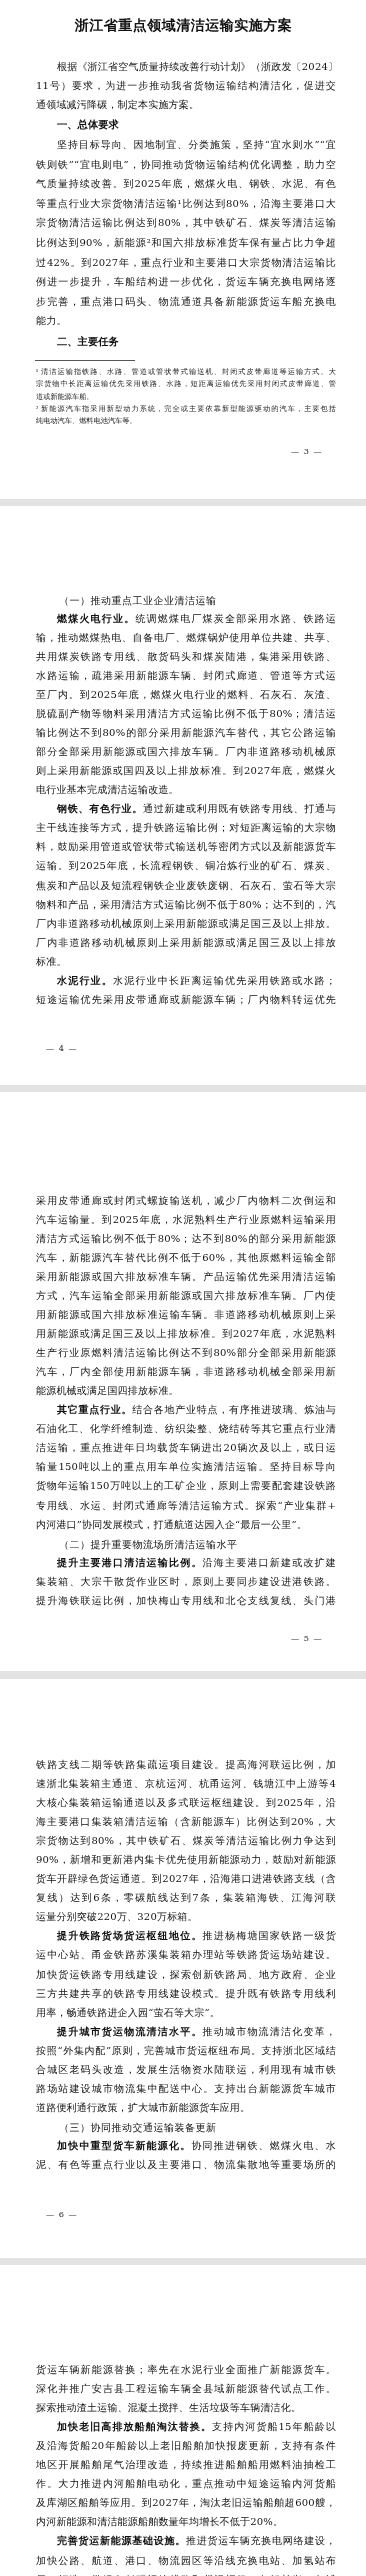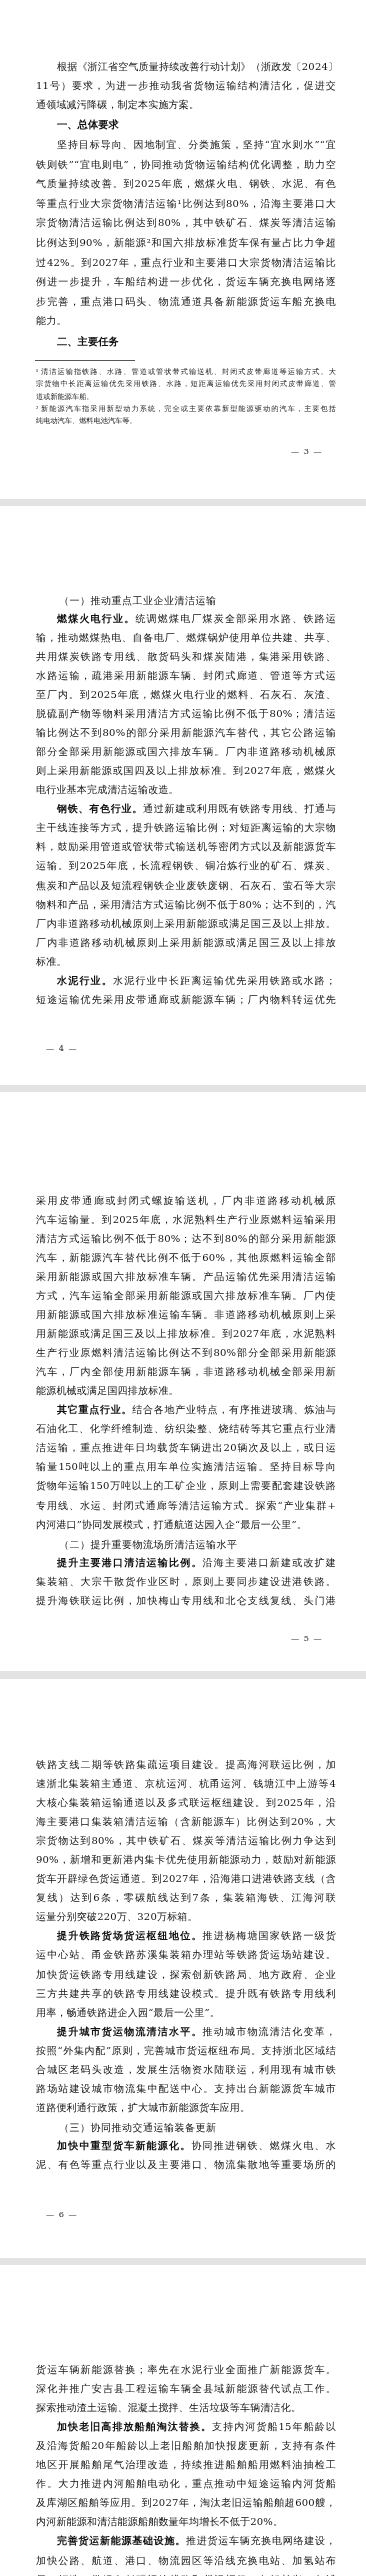--- a/index.html
+++ b/index.html
@@ -20,20 +20,21 @@
   .pno { position: absolute; font-size: 8.2px; letter-spacing: 1px; color: #222; }
   .pno.right { left: 291px; }
   .pno.left { left: 46px; }
 </style>
 </head>
 <body>
 
 <div class="viewer">
 
   <div class="page" style="height:499px">
+    <div class="doc-title" style="top:17px">浙江省重点领域清洁运输实施方案</div>
 
     <div class="line indent" style="top:61px">根据《浙江省空气质量持续改善行动计划》（浙政发〔2024〕</div>
     <div class="line" style="top:80px">11号）要求，为进一步推动我省货物运输结构清洁化，促进交</div>
     <div class="line last" style="top:99px">通领域减污降碳，制定本实施方案。</div>
 
     <div class="h1" style="top:118px">一、总体要求</div>
 
     <div class="line indent" style="top:139px">坚持目标导向、因地制宜、分类施策，坚持“宜水则水”“宜</div>
     <div class="line" style="top:159px">铁则铁”“宜电则电”，协同推动货物运输结构优化调整，助力空</div>
     <div class="line" style="top:178px">气质量持续改善。到2025年底，燃煤火电、钢铁、水泥、有色</div>
@@ -83,21 +84,21 @@
     <div class="line last" style="top:450px">标准。</div>
 
     <div class="line indent" style="top:469px"><span class="bold">水泥行业。</span><span>水泥行业中长距离运输优先采用铁路或水路；</span></div>
     <div class="line" style="top:488px">短途运输优先采用皮带通廊或新能源车辆；厂内物料转运优先</div>
 
     <div class="pno left" style="top:537px">— 4 —</div>
   </div>
   <div class="gap"></div>
 
   <div class="page" style="height:579px">
-    <div class="line" style="top:103px">采用皮带通廊或封闭式螺旋输送机，厂内非道路移动机械原</div>
+    <div class="line" style="top:103px">采用皮带通廊或封闭式螺旋输送机，减少厂内物料二次倒运和</div>
     <div class="line" style="top:122px">汽车运输量。到2025年底，水泥熟料生产行业原燃料运输采用</div>
     <div class="line" style="top:141px">清洁方式运输比例不低于80%；达不到80%的部分采用新能源</div>
     <div class="line" style="top:160px">汽车，新能源汽车替代比例不低于60%，其他原燃料运输全部</div>
     <div class="line" style="top:179px">采用新能源或国六排放标准车辆。产品运输优先采用清洁运输</div>
     <div class="line" style="top:198px">方式，汽车运输全部采用新能源或国六排放标准车辆。厂内使</div>
     <div class="line" style="top:217px">用新能源或国六排放标准运输车辆。非道路移动机械原则上采</div>
     <div class="line" style="top:236px">用新能源或满足国三及以上排放标准。到2027年底，水泥熟料</div>
     <div class="line" style="top:255px">生产行业原燃料清洁运输比例达不到80%部分全部采用新能源</div>
     <div class="line" style="top:274px">汽车，厂内全部使用新能源车辆，非道路移动机械全部采用新</div>
     <div class="line last" style="top:293px">能源机械或满足国四排放标准。</div>
@@ -128,21 +129,21 @@
     <div class="line" style="top:156px">宗货物达到80%，其中铁矿石、煤炭等清洁运输比例力争达到</div>
     <div class="line" style="top:175px">90%，新增和更新港内集卡优先使用新能源动力，鼓励对新能源</div>
     <div class="line" style="top:194px">货车开辟绿色货运通道。到2027年，沿海港口进港铁路支线（含</div>
     <div class="line" style="top:213px">复线）达到6条，零碳航线达到7条，集装箱海铁、江海河联</div>
     <div class="line last" style="top:232px">运量分别突破220万、320万标箱。</div>
 
     <div class="line indent" style="top:251px"><span class="bold">提升铁路货场货运枢纽地位。</span><span>推进杨梅塘国家铁路一级货</span></div>
     <div class="line" style="top:270px">运中心站、甬金铁路苏溪集装箱办理站等铁路货运场站建设。</div>
     <div class="line" style="top:290px">加快货运铁路专用线建设，探索创新铁路局、地方政府、企业</div>
     <div class="line" style="top:309px">三方共建共享的铁路专用线建设模式。提升既有铁路专用线利</div>
-    <div class="line last" style="top:328px">用率，畅通铁路进企入园“最后一公里”。</div>
+    <div class="line last" style="top:328px">用率，畅通铁路进企入园“萤石等大宗”。</div>
 
     <div class="line indent" style="top:347px"><span class="bold">提升城市货运物流清洁水平。</span><span>推动城市物流清洁化变革，</span></div>
     <div class="line" style="top:366px">按照“外集内配”原则，完善城市货运枢纽布局。支持浙北区域结</div>
     <div class="line" style="top:385px">合城区老码头改造，发展生活物资水陆联运，利用现有城市铁</div>
     <div class="line" style="top:404px">路场站建设城市物流集中配送中心。支持出台新能源货车城市</div>
     <div class="line last" style="top:423px">道路便利通行政策，扩大城市新能源货车应用。</div>
 
     <div class="h2" style="top:442px">（三）协同推动交通运输装备更新</div>
 
     <div class="line indent" style="top:461px"><span class="bold">加快中重型货车新能源化。</span><span>协同推进钢铁、燃煤火电、水</span></div>

